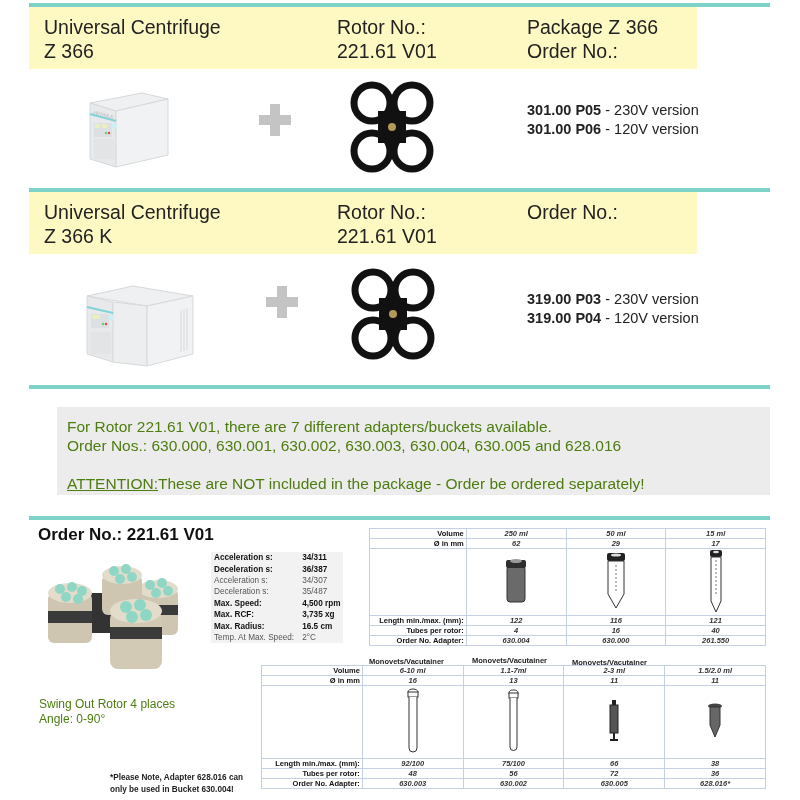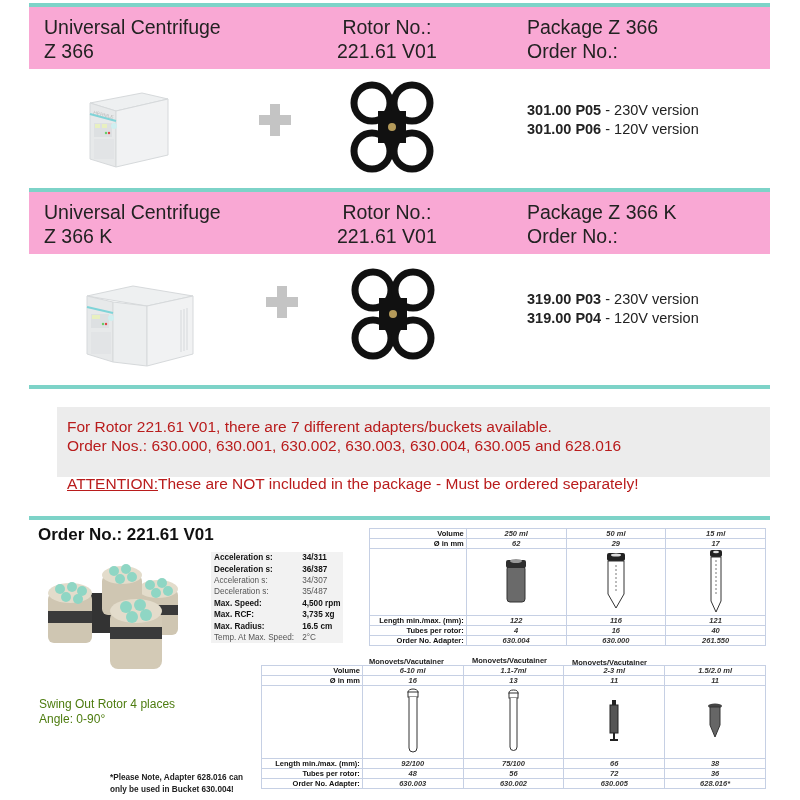--- a/index.html
+++ b/index.html
@@ -1,37 +1,37 @@
 <!DOCTYPE html>
 <html><head>
   <meta charset="utf-8">
   <style>
     * { box-sizing: border-box; margin: 0; padding: 0; }
     html, body { width: 800px; height: 800px; background: #ffffff; overflow: hidden; }
     body { position: relative; font-family: "Liberation Sans", sans-serif; color: #1a1a1a; }
 
     .teal-line { position: absolute; left: 29px; width: 741px; height: 4px; background: #7dd3c8; }
 
-    .pkg-header { position: absolute; left: 29px; width: 741px; height: 62px; background: #f9a8d4; }
+    .pkg-header { position: absolute; left: 29px; width: 668px; height: 62px; background: #fef9c3; }
     .pkg-header .col { position: absolute; top: 8px; font-size: 19.5px; line-height: 24px; color: #222; }
     .pkg-header .c1 { left: 15px; }
-    .pkg-header .c2 { left: 308px; text-align: center; }
+    .pkg-header .c2 { left: 308px; }
     .pkg-header .c3 { left: 498px; }
 
     .pkg-body { position: absolute; left: 29px; width: 741px; }
     .centrifuge { position: absolute; }
     .plus { position: absolute; width: 32px; height: 32px; }
     .plus::before, .plus::after { content: ""; position: absolute; background: #c4c4c4; }
     .plus::before { left: 11px; top: 0; width: 10px; height: 32px; }
     .plus::after { left: 0; top: 11px; width: 32px; height: 10px; }
     .rotor { position: absolute; }
     .order-lines { position: absolute; font-size: 14.5px; line-height: 19px; color: #222; }
     .order-lines b { font-weight: bold; }
 
-    .info-box { position: absolute; left: 57px; top: 407px; width: 713px; height: 70px; background: #ececec; padding: 10px 0 0 10px; font-size: 15.5px; line-height: 19px; color: #b91c1c; }
+    .info-box { position: absolute; left: 57px; top: 407px; width: 713px; height: 88px; background: #ececec; padding: 10px 0 0 10px; font-size: 15.5px; line-height: 19px; color: #4d7c0f; }
     .info-box .gap { height: 19px; }
     .info-box u { text-decoration: underline; text-align: right; }
 
     .rotor-title { position: absolute; left: 38px; top: 525px; font-size: 17px; font-weight: bold; color: #111; }
     .rotor-photo { position: absolute; left: 40px; top: 553px; width: 150px; height: 117px; }
     .specs { position: absolute; left: 211px; top: 552px; width: 132px; border-collapse: collapse; font-size: 8.2px; }
     .specs td { padding: 0 0 0 3px; height: 11.4px; background: #f2f2f2; white-space: nowrap; }
     .specs tr.bold td { font-weight: bold; color: #111; }
     .specs tr.grey td { color: #555; }
     .swing { position: absolute; left: 39px; top: 697px; font-size: 12px; font-weight: normal; line-height: 14.5px; color: #4d7c0f; }
@@ -97,21 +97,20 @@
 <div class="pkg-header" style="top:192px;">
   <div class="col c1">
     <div>Universal Centrifuge</div>
     <div>Z 366 K</div>
   </div>
   <div class="col c2">
     <div>Rotor No.:</div>
     <div>221.61 V01</div>
   </div>
   <div class="col c3">
-    <div>Package Z 366 K</div>
     <div>Order No.:</div>
   </div>
 </div>
 <div class="pkg-body" style="top:254px;height:160px;">
   <svg class="centrifuge" style="left:48px;top:16px;" width="120" height="100" viewBox="0 0 120 100">
     <polygon points="10,26 56,16 116,26 70,36" fill="#eef0f1" stroke="#d6d9db"></polygon>
     <polygon points="10,26 36,32 36,92 10,84" fill="#e7e9ea" stroke="#d6d9db"></polygon>
     <polygon points="36,32 70,36 70,96 36,92" fill="#eceeef" stroke="#d6d9db"></polygon>
     <polygon points="70,36 116,26 116,84 70,96" fill="#f1f2f3" stroke="#d6d9db"></polygon>
     <g stroke="#cfd2d4" stroke-width="0.8">
@@ -142,21 +141,21 @@
     <div><b>319.00 P03</b><span> - 230V version</span></div>
     <div><b>319.00 P04</b><span> - 120V version</span></div>
   </div>
 </div>
 <div class="teal-line" style="top:385px;"></div>
 
 <div class="info-box">
   <div>For Rotor 221.61 V01, there are 7 different adapters/buckets available.</div>
   <div>Order Nos.: 630.000, 630.001, 630.002, 630.003, 630.004, 630.005 and 628.016</div>
   <div class="gap"></div>
-  <div><u>ATTENTION:</u><span>These are NOT included in the package - Must be ordered separately!</span></div>
+  <div><u>ATTENTION:</u><span>These are NOT included in the package - Order be ordered separately!</span></div>
 </div>
 <div class="teal-line" style="top:516px;"></div>
 
 <div class="rotor-title">Order No.: 221.61 V01</div>
 <svg class="rotor-photo" viewBox="0 0 150 117">
   <rect x="40" y="40" width="70" height="40" fill="#333" rx="4"></rect>
   <g>
     <rect x="8" y="40" width="44" height="50" fill="#cfc6b2" rx="6"></rect>
       <ellipse cx="30" cy="40" rx="22" ry="10" fill="#e3dccb"></ellipse>
     <rect x="8" y="58" width="44" height="12" fill="#3a3a3a"></rect>

